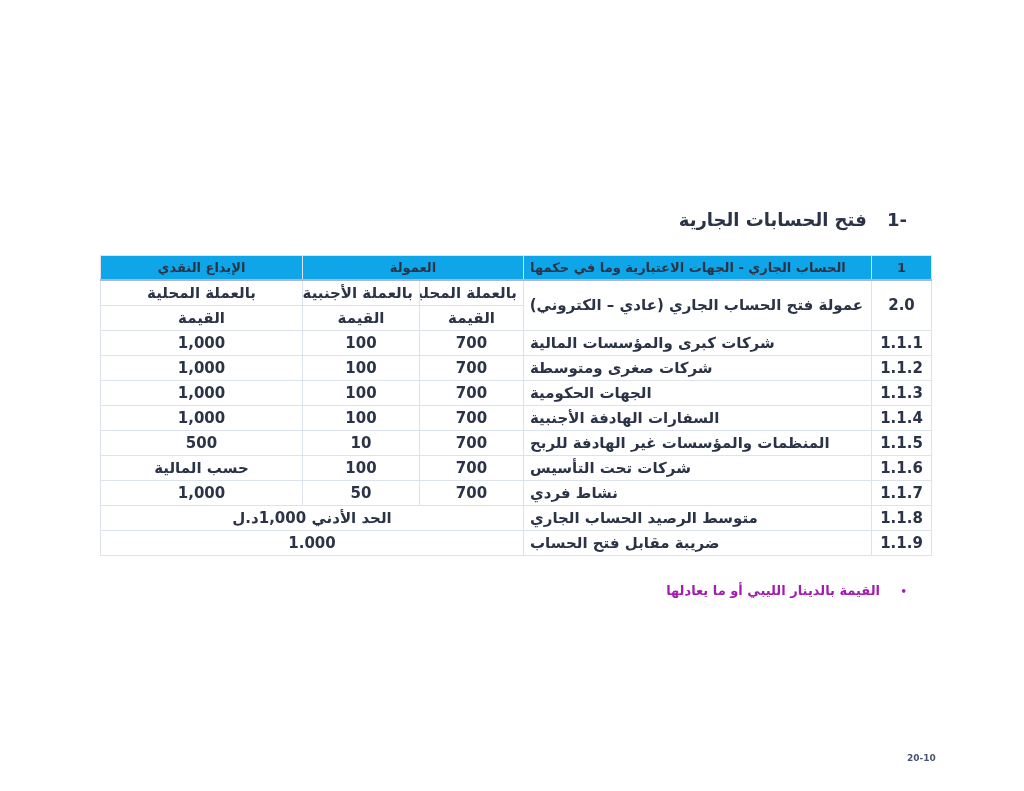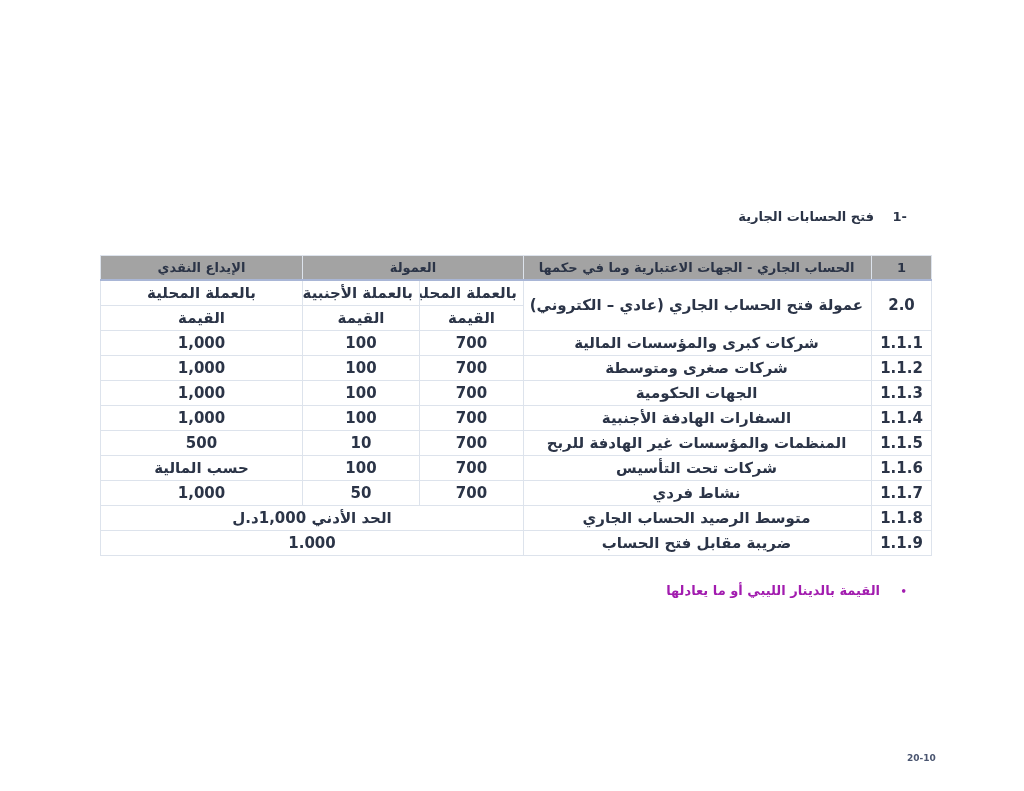--- a/index.html
+++ b/index.html
@@ -1,27 +1,27 @@
 <!DOCTYPE html>
 <html><head>
 <meta charset="utf-8">
 <style>
   html, body { margin:0; padding:0; background:#ffffff; }
   body { width:1024px; height:791px; position:relative; overflow:hidden;
          font-family:"DejaVu Sans", "Liberation Sans", sans-serif; color:#2b3447; }
   .section-title { position:absolute; top:209px; right:117px; direction:rtl;
-         font-size:13px; font-weight:bold; color:#2b3447; white-space:nowrap; }
+         font-size:18px; font-weight:bold; color:#2b3447; white-space:nowrap; }
   .section-title .num { margin-left:14px; }
   table.fees { position:absolute; top:255px; left:100px; width:831px;
          border-collapse:collapse; direction:rtl; table-layout:fixed; }
   table.fees td { border:1px solid #dde3ec; height:24px; padding:0 6px;
          font-size:15px; font-weight:bold; color:#2b3447; text-align:center;
          vertical-align:middle; white-space:nowrap; overflow:hidden; }
-  table.fees tr.head td { background:#a3a3a3; border-bottom:2px solid #a9b6d6; height:23px; font-size:13px; }
-  table.fees td.desc { text-align:center; padding-right:8px;margin-top:36px; }
+  table.fees tr.head td { background:#0ea5e9; border-bottom:2px solid #a9b6d6; height:23px; font-size:13px; }
+  table.fees td.desc { text-align:left; padding-right:8px;margin-top:36px; }
   table.fees td.top { vertical-align:top; padding-top:15px; }
   .note { position:absolute; top:583px; right:117px; direction:rtl;
          font-size:13px; font-weight:bold; color:#a21caf; white-space:nowrap; }
   .note .bullet { margin-left:16px; font-size:10px; vertical-align:middle; }
   .page-num { position:absolute; top:753px; left:907px; font-size:9px; font-weight:bold; color:#4a5570; }
 </style>
 </head>
 <body>
 
 <div class="section-title">

